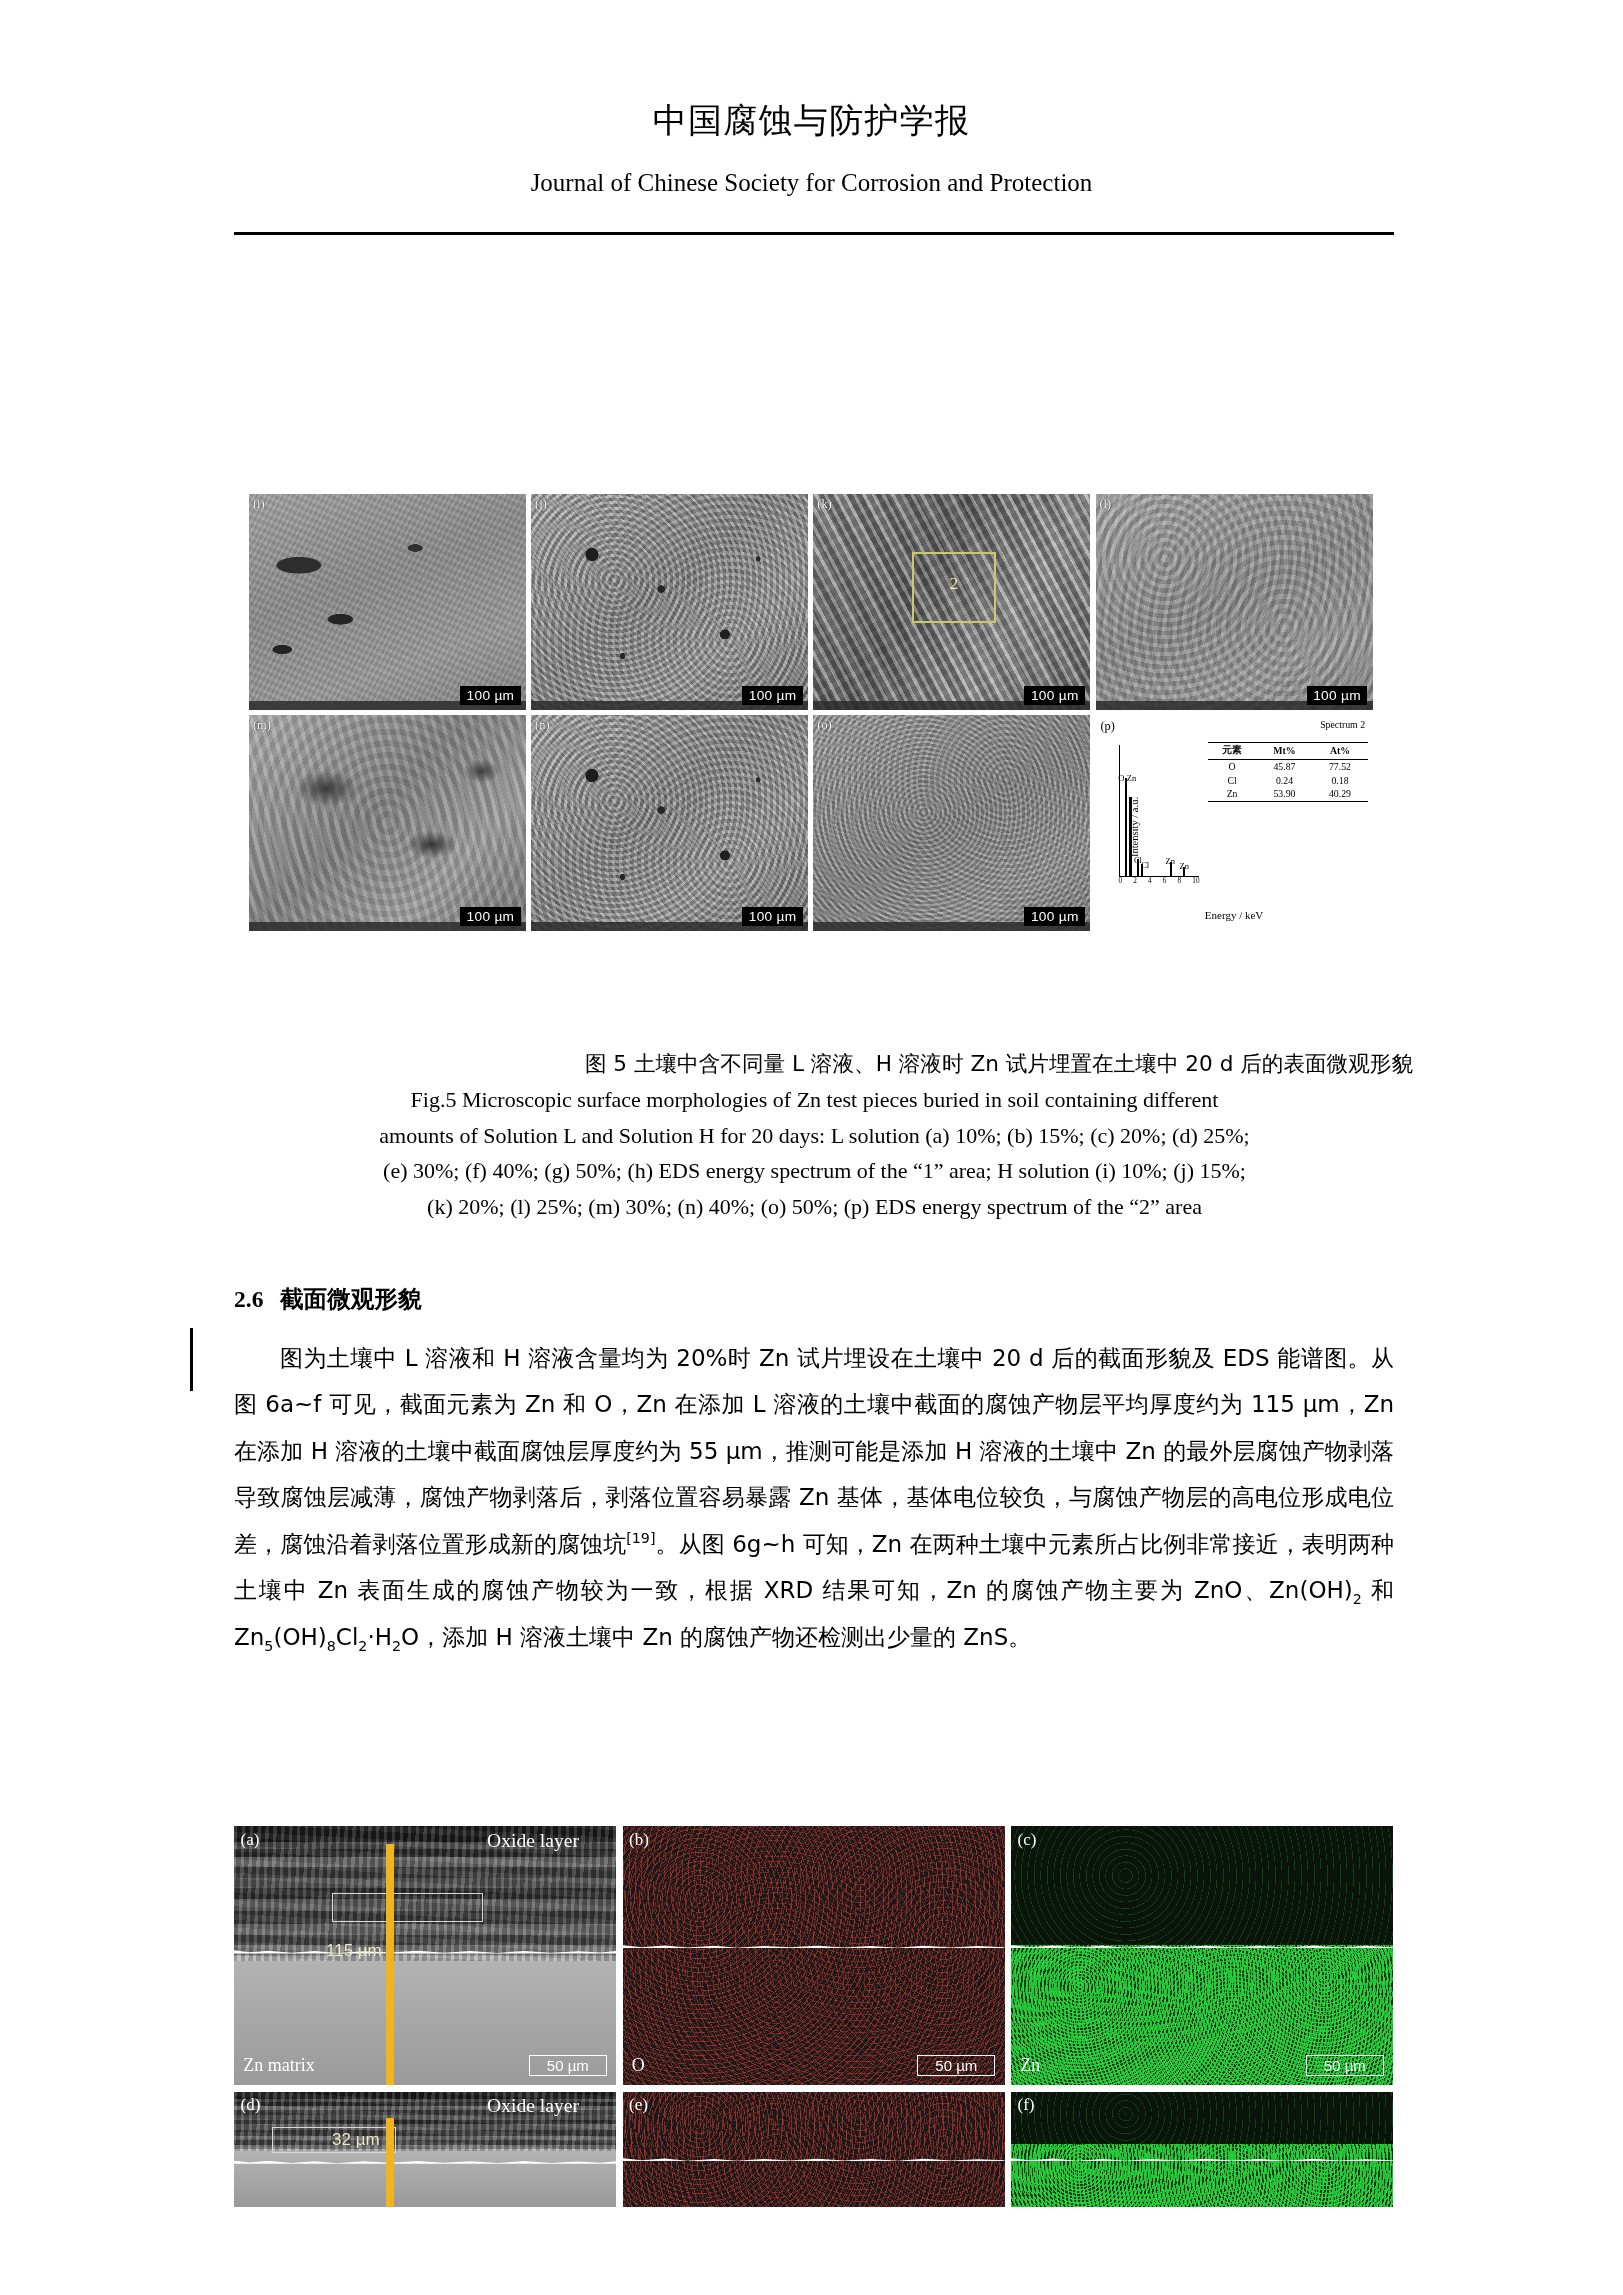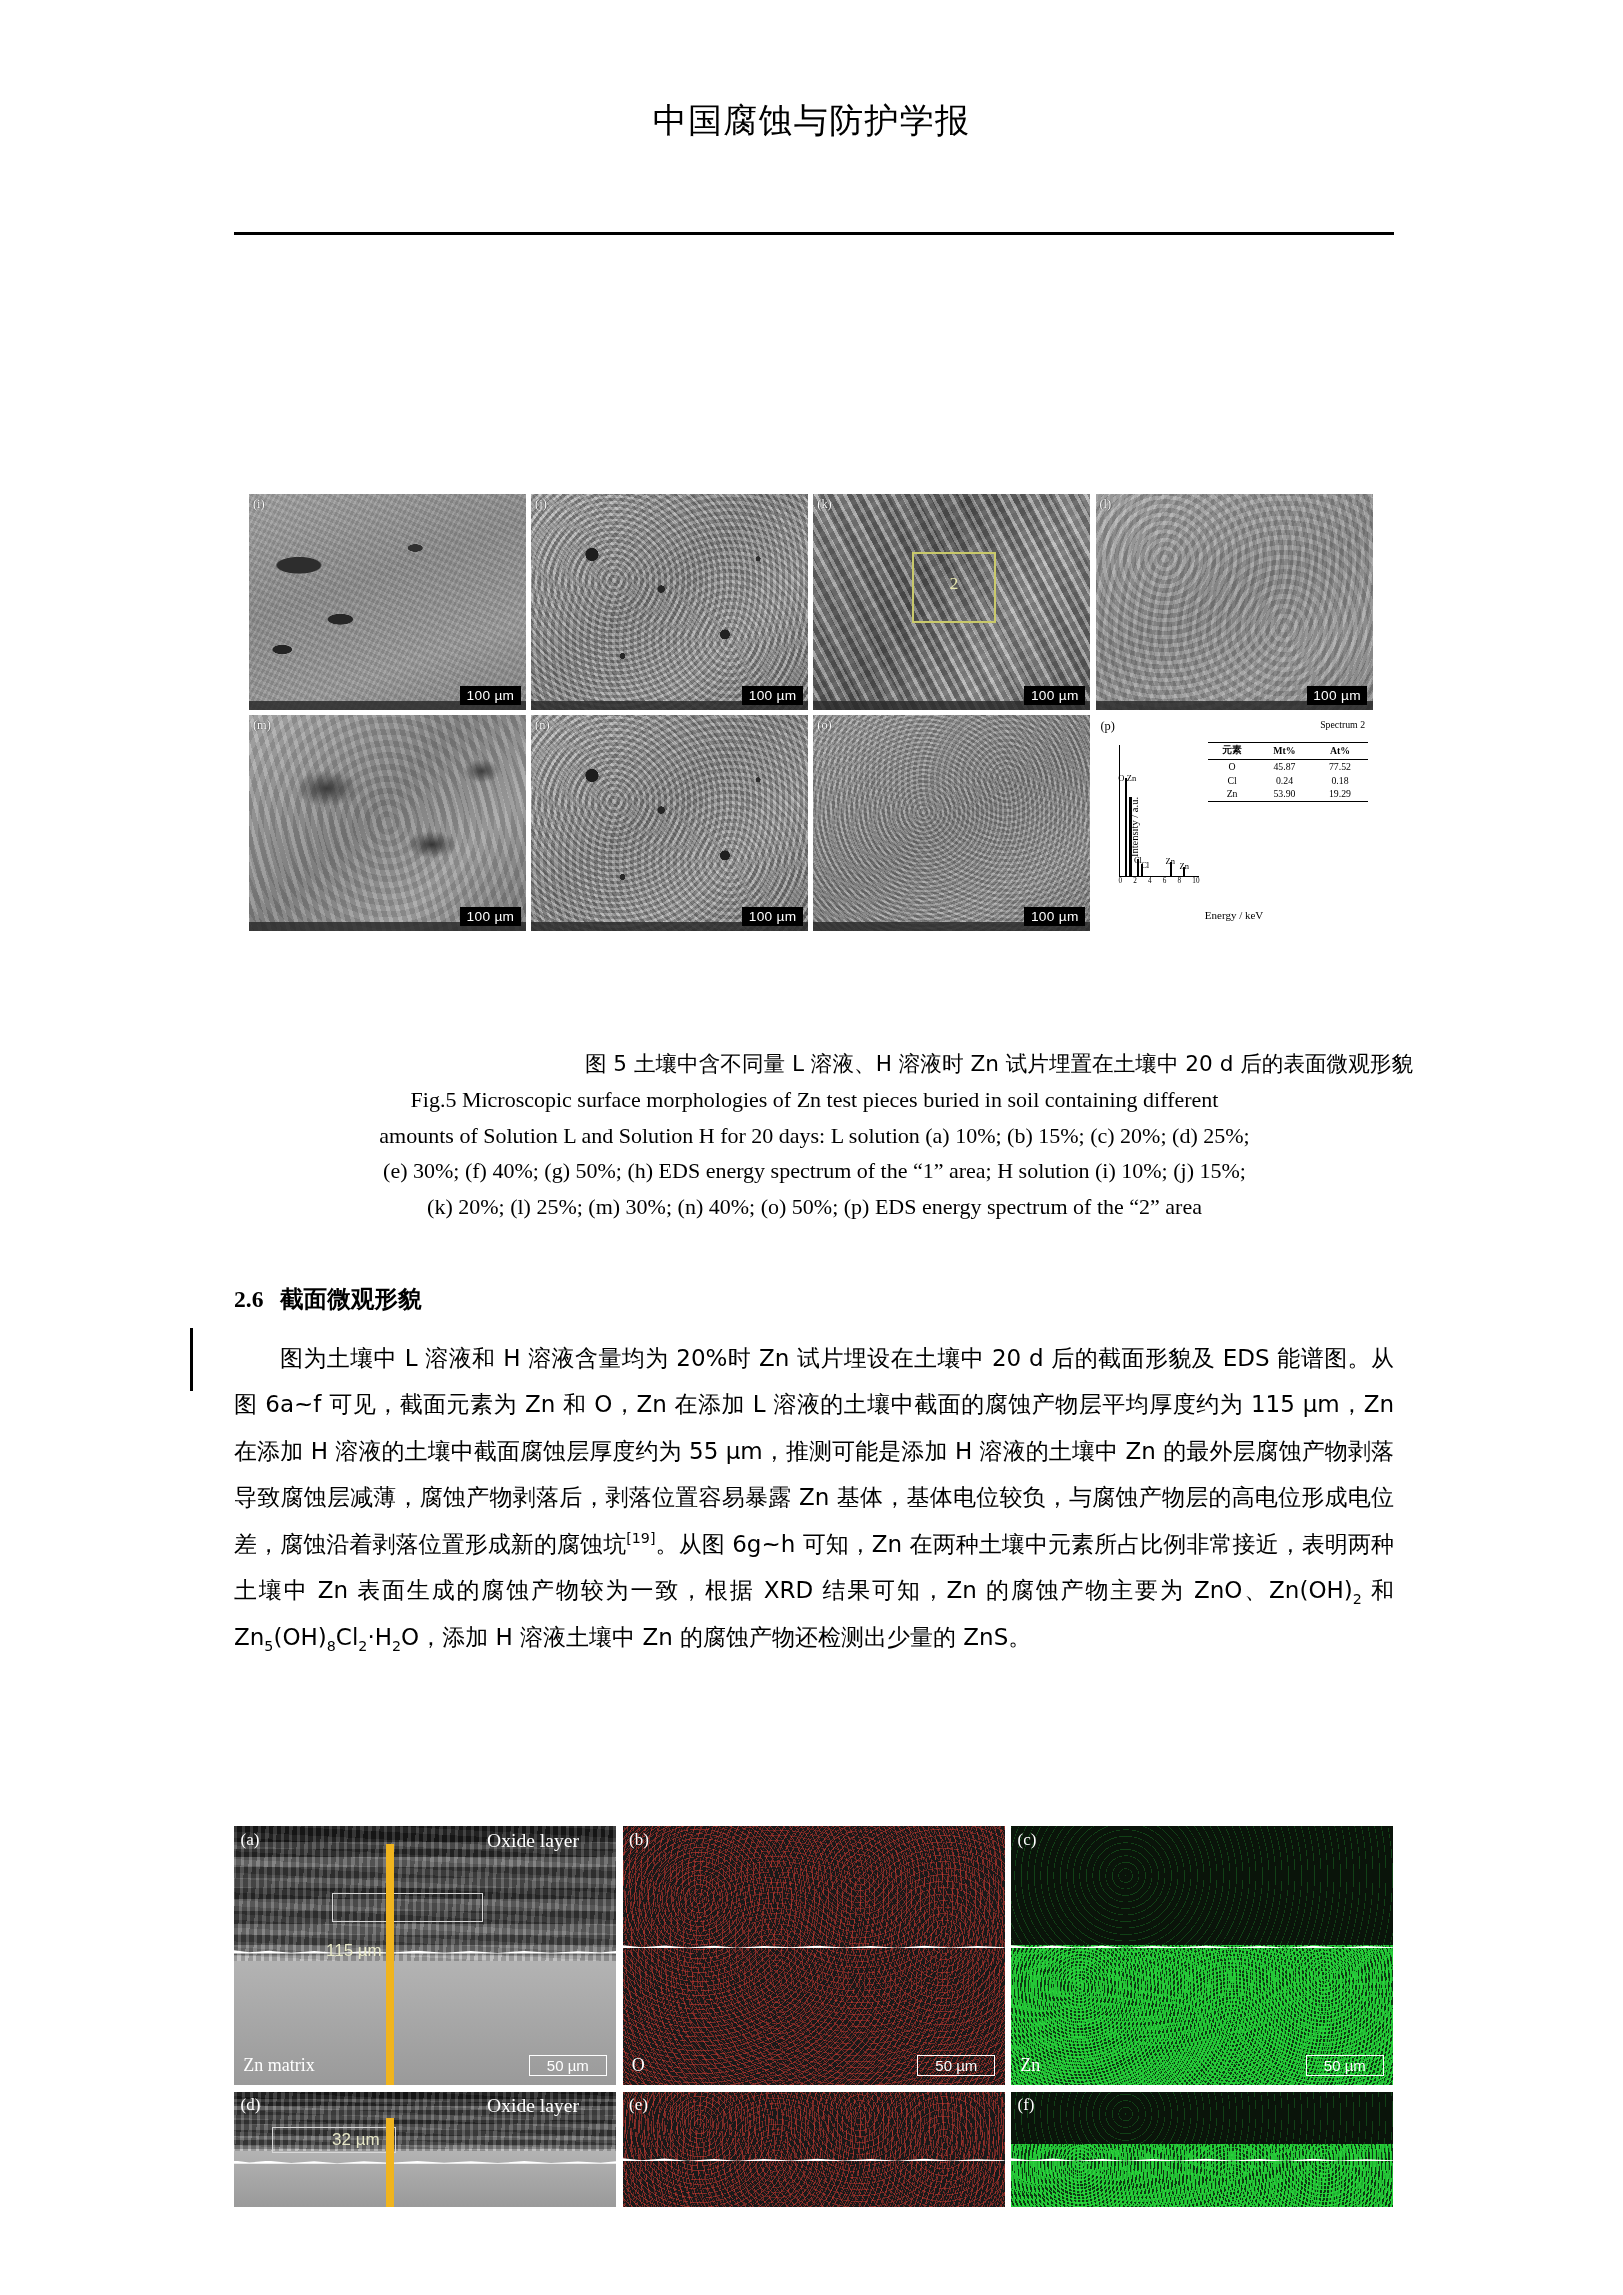--- a/index.html
+++ b/index.html
@@ -217,20 +217,21 @@
     clip-path:polygon(0 0,5% 62%,11% 12%,17% 74%,24% 22%,30% 80%,37% 26%,44% 68%,51% 16%,58% 73%,65% 24%,72% 77%,79% 19%,86% 72%,93% 30%,100% 64%,100% 100%,0 100%);
   }
 </style>
 </head>
 <body>
 
 <div class="page">
 
   <div class="journal-header">
     <div class="journal-cn">中国腐蚀与防护学报</div>
+    <div class="journal-en">Journal of Chinese Society for Corrosion and Protection</div>
   </div>
   <div class="header-rule"></div>
 
   <div class="fig5">
     <div class="fig5-row">
       <div class="sem tex-smooth">
         <span class="tag">(i)</span>
         <div class="sem-bottom-strip"></div>
         <span class="scalebar">100 µm</span>
       </div>
@@ -314,21 +315,21 @@
               <td>77.52</td>
             </tr>
             <tr>
               <td>Cl</td>
               <td>0.24</td>
               <td>0.18</td>
             </tr>
             <tr>
               <td>Zn</td>
               <td>53.90</td>
-              <td>19.29</td>
+              <td>40.29</td>
             </tr>
           </tbody>
         </table>
       </div>
     </div>
   </div>
 
   <div class="caption">
     <div class="cn">图 5 土壤中含不同量 L 溶液、H 溶液时 Zn 试片埋置在土壤中 20 d 后的表面微观形貌</div>
     <div class="en">Fig.5 Microscopic surface morphologies of Zn test pieces buried in soil containing different</div>

